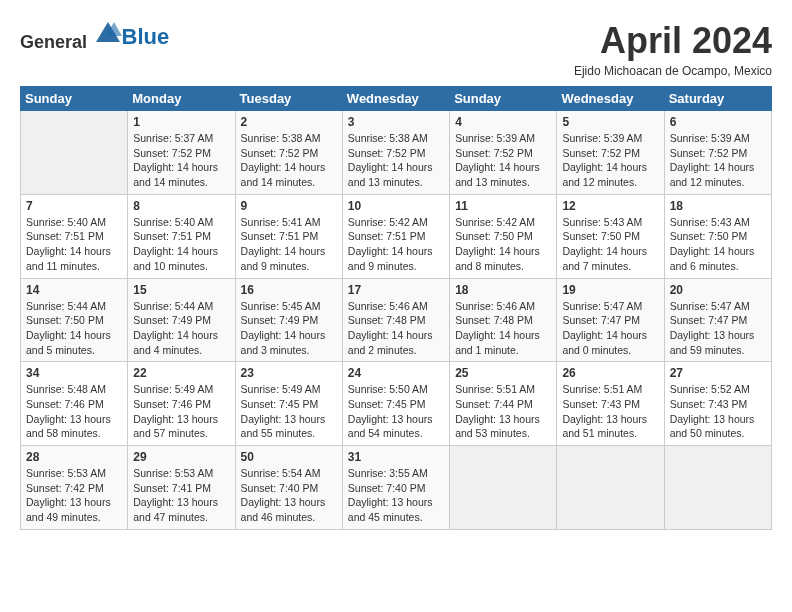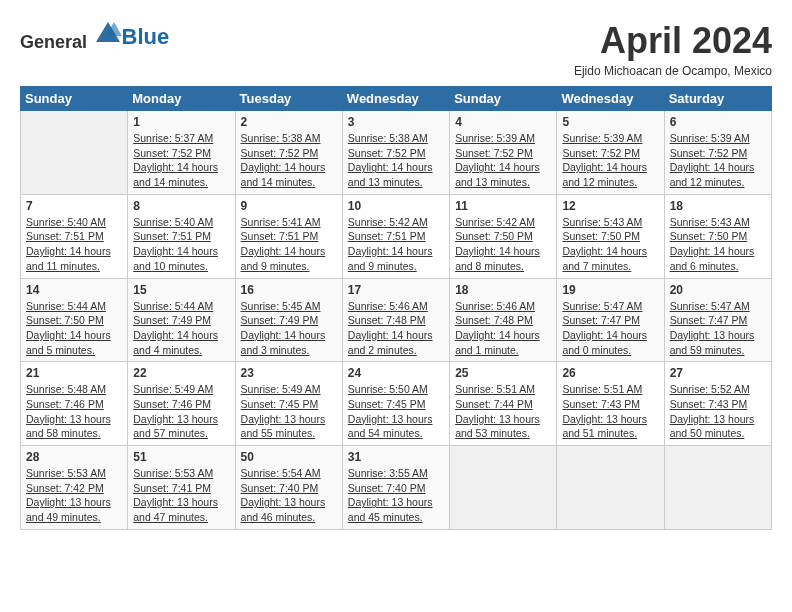--- a/index.html
+++ b/index.html
@@ -73,21 +73,20 @@
       font-weight: bold;
       font-size: 12px;
       color: #333;
       display: block;
       margin-bottom: 2px;
     }
     .day-info {
       color: #333;
       font-size: 10.5px;
       line-height: 1.4;
-      text-decoration: underline;
     }
     tbody tr:nth-child(odd) td {
       background-color: #f9f9f9;
     }
     tbody tr:nth-child(even) td {
       background-color: #fff;
     }
     .empty-cell {
       background-color: #f0f0f0 !important;
     }
@@ -267,21 +266,21 @@
         <td>
           <span class="day-number">20</span>
           <div class="day-info" style="white-space: pre-line;">Sunrise: 5:47 AM
 Sunset: 7:47 PM
 Daylight: 13 hours
 and 59 minutes.</div>
         </td>
       </tr>
       <tr>
         <td>
-          <span class="day-number">21</span>
+          <span class="day-number">34</span>
           <div class="day-info" style="white-space: pre-line;">Sunrise: 5:48 AM
 Sunset: 7:46 PM
 Daylight: 13 hours
 and 58 minutes.</div>
         </td>
         <td>
           <span class="day-number">22</span>
           <div class="day-info" style="white-space: pre-line;">Sunrise: 5:49 AM
 Sunset: 7:46 PM
 Daylight: 13 hours
@@ -325,21 +324,21 @@
       </tr>
       <tr>
         <td>
           <span class="day-number">28</span>
           <div class="day-info" style="white-space: pre-line;">Sunrise: 5:53 AM
 Sunset: 7:42 PM
 Daylight: 13 hours
 and 49 minutes.</div>
         </td>
         <td>
-          <span class="day-number">51</span>
+          <span class="day-number">29</span>
           <div class="day-info" style="white-space: pre-line;">Sunrise: 5:53 AM
 Sunset: 7:41 PM
 Daylight: 13 hours
 and 47 minutes.</div>
         </td>
         <td>
           <span class="day-number">50</span>
           <div class="day-info" style="white-space: pre-line;">Sunrise: 5:54 AM
 Sunset: 7:40 PM
 Daylight: 13 hours

